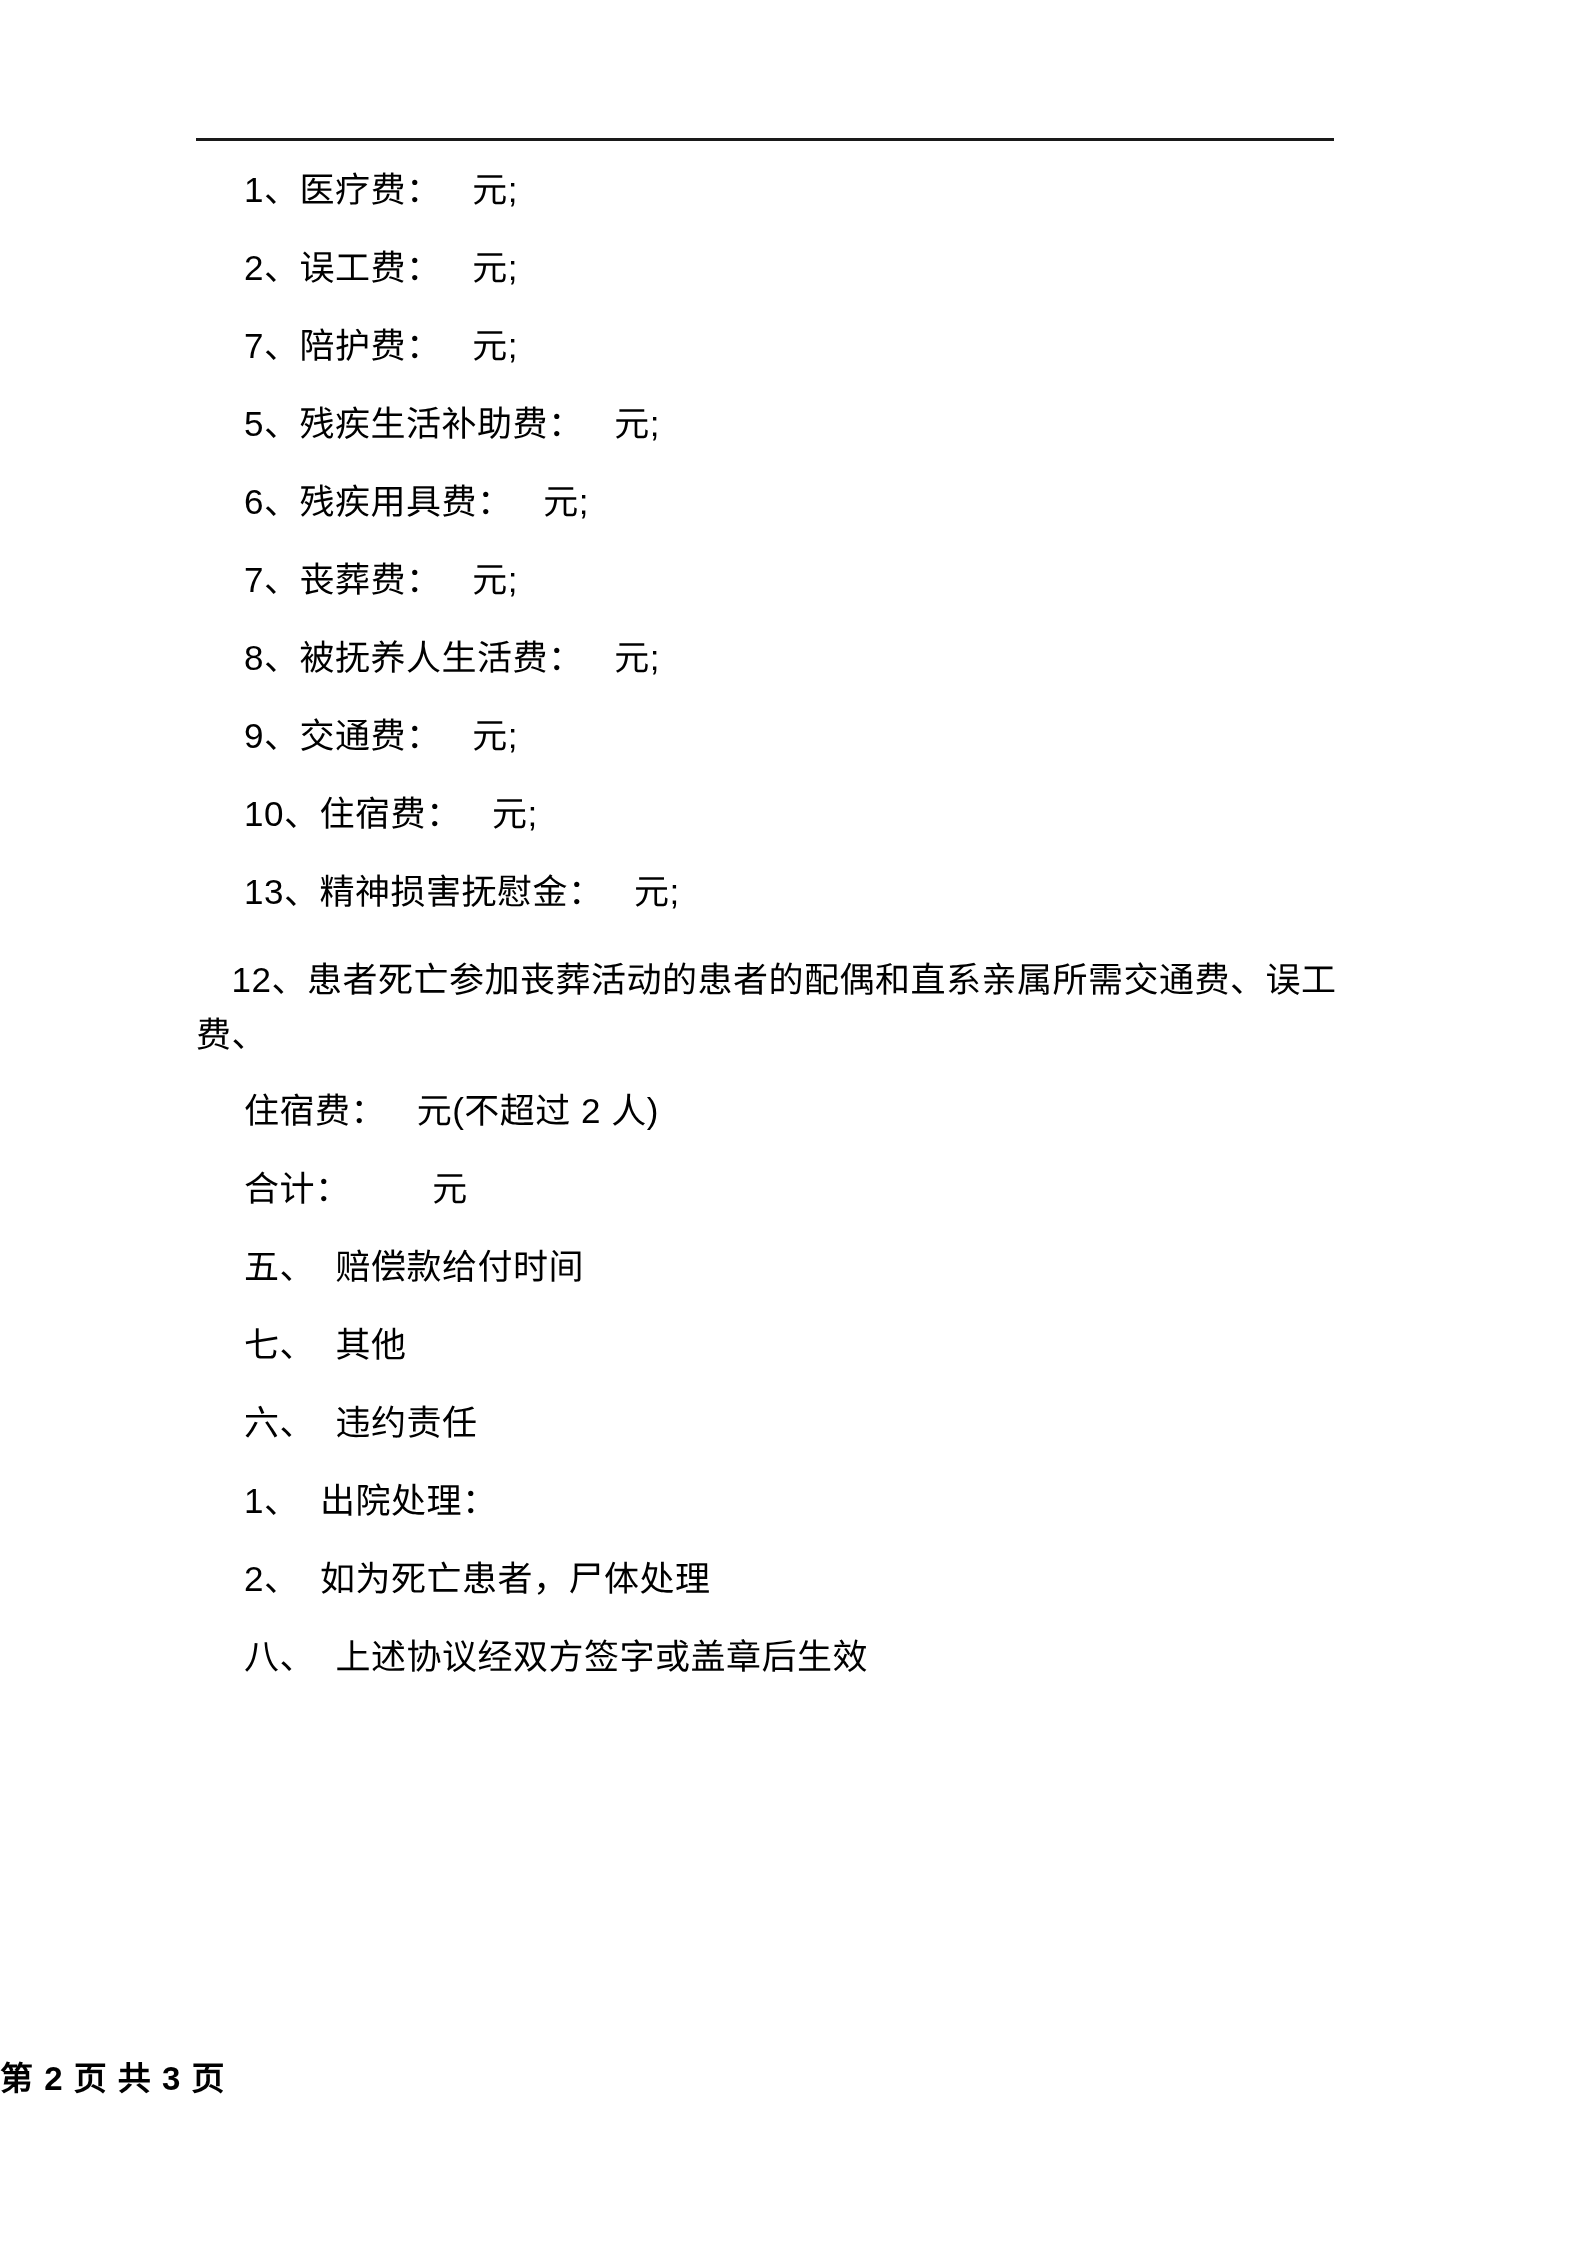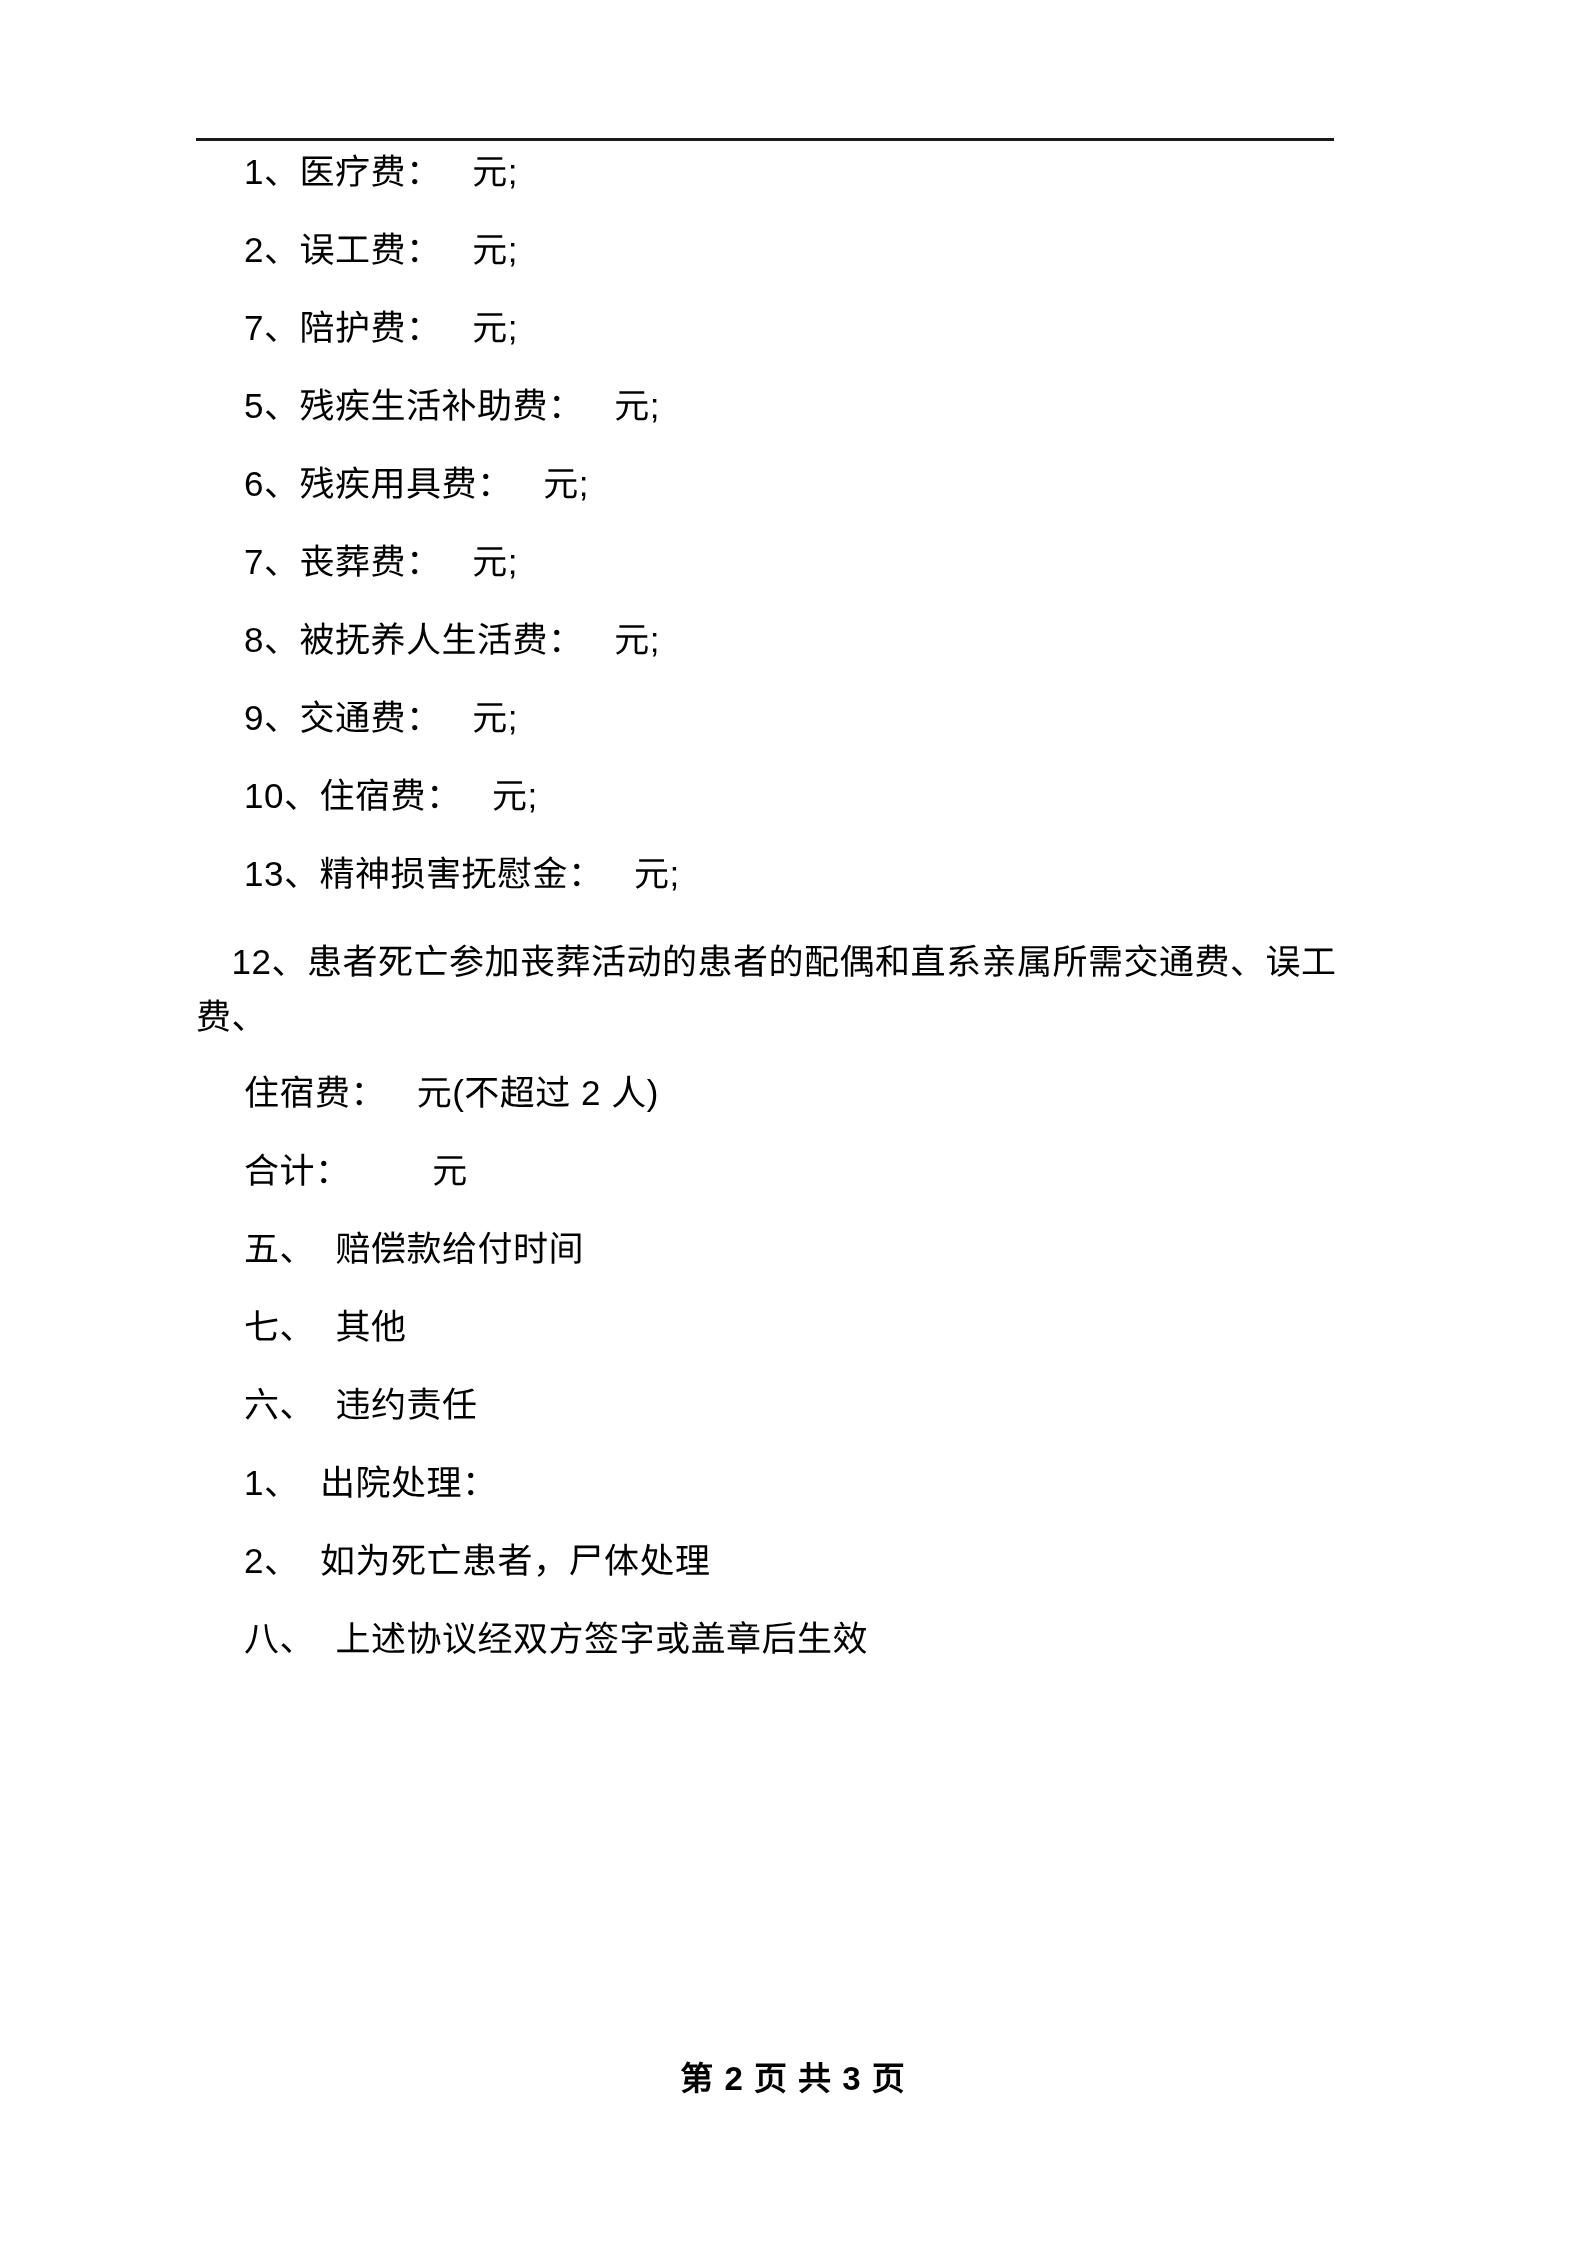--- a/index.html
+++ b/index.html
@@ -27,21 +27,21 @@
     position: absolute;
     left: 196px;
     top: 138px;
     width: 1138px;
     height: 0;
     border-top: 3px solid #1a1a1a;
   }
   .content {
     position: absolute;
     left: 196px;
-    top: 154px;
+    top: 172px;
     width: 1190px;
   }
   .para {
     font-size: 35px;
     line-height: 1.0;
     margin: 0 0 43px 0;
     white-space: pre-wrap;
     letter-spacing: 0.5px;
     font-weight: 500;
   }
@@ -53,21 +53,20 @@
   }
   .para.wrap {
     line-height: 1.58;
     margin-bottom: 30px;
   }
   .footer {
     position: absolute;
     left: 0;
     top: 2052px;
     width: 1586px;
-    text-align: center;
     font-size: 33px;
     font-weight: 700;
     letter-spacing: 1px;
   }
 </style>
 </head>
 <body>
 
 <div class="page">
 

